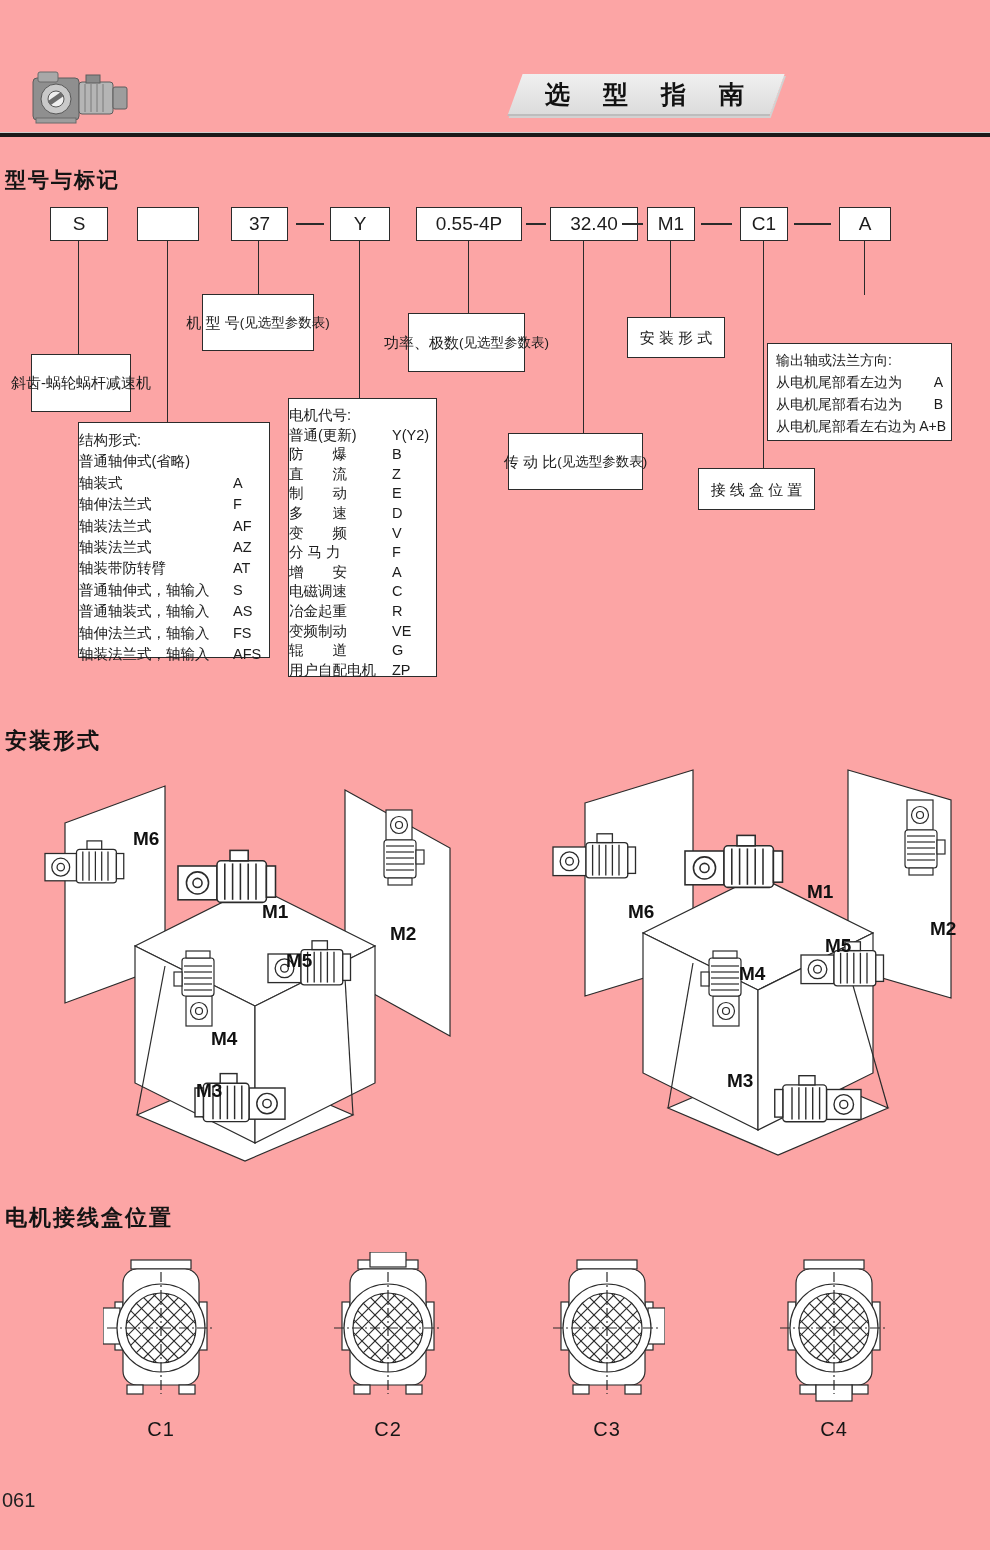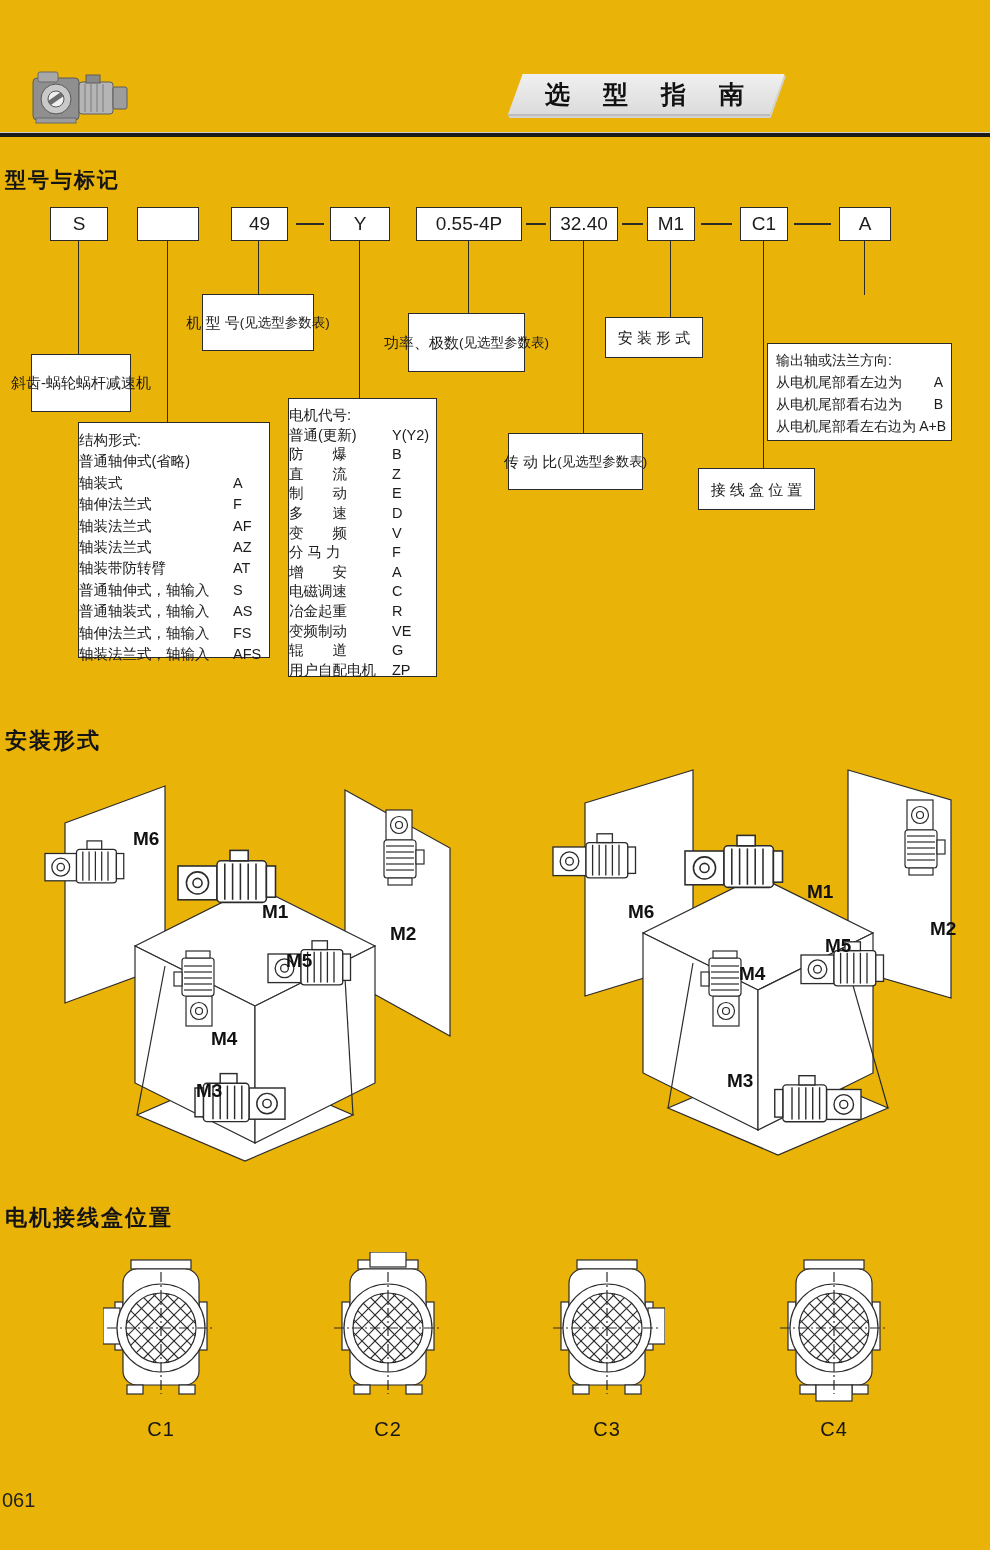--- a/index.html
+++ b/index.html
@@ -1,16 +1,16 @@
 <!DOCTYPE html>
 <html><head>
 <meta charset="utf-8">
 <style>
   html,body{margin:0;padding:0;background:#fff;}
-  #page{position:relative;width:990px;height:1550px;background:#eab308;overflow:hidden;
+  #page{position:relative;width:990px;height:1550px;background:#fca5a5;overflow:hidden;
         font-family:"Liberation Sans","DejaVu Sans",sans-serif;color:#1c1c1c;}
   
   #logo{position:absolute;left:30px;top:62px;width:115px;height:68px;}
   #banner{position:absolute;left:515px;top:74px;width:262px;height:40px;
           background:linear-gradient(#f0f0f0,#dcdcdc);transform:skewX(-20deg);
           border-bottom:2px solid #bdbdbd;box-shadow:2px 2px 0 #d2d2d2;}
   #banner-text{position:absolute;left:520px;top:78px;width:262px;text-align:center;
           font-size:25px;font-weight:bold;letter-spacing:13px;color:#111;}
   #top-rule{position:absolute;left:0;top:132px;width:990px;height:4px;background:#1a1a1a;
           border-top:1px solid #cfcfcf;}
@@ -72,24 +72,24 @@
     <rect x="6" y="56" width="40" height="5" fill="#9d9d9d" stroke="#6a6a6a"></rect>
   </svg>
   <div id="banner"></div>
   <div id="banner-text">选 型 指 南</div>
   <div id="top-rule"></div>
 
   <div class="h1" style="left:5px;top:166px;">型号与标记</div>
   <div id="code-row">
       <div class="cbox" style="left: 50px; width: 58px;">S</div>
       <div class="cbox" style="left: 137px; width: 62px;"></div>
-      <div class="cbox" style="left: 231px; width: 57px;">49</div>
+      <div class="cbox" style="left: 231px; width: 57px;">37</div>
       <div class="cbox" style="left: 330px; width: 60px;">Y</div>
       <div class="cbox" style="left: 416px; width: 106px;">0.55-4P</div>
-      <div class="cbox" style="left: 550px; width: 68px;">32.40</div>
+      <div class="cbox" style="left: 550px; width: 88px;">32.40</div>
       <div class="cbox" style="left: 647px; width: 48px;">M1</div>
       <div class="cbox" style="left: 740px; width: 48px;">C1</div>
       <div class="cbox" style="left: 839px; width: 52px;">A</div>
       <div class="dash" style="left: 296px; width: 28px;"></div>
       <div class="dash" style="left: 526px; width: 20px;"></div>
       <div class="dash" style="left: 622px; width: 21px;"></div>
       <div class="dash" style="left: 701px; width: 31px;"></div>
       <div class="dash" style="left: 794px; width: 37px;"></div>
     </div>
   <div id="connectors">
@@ -244,21 +244,21 @@
   <div class="callout c-center" style="left:408px;top:313px;width:117px;height:59px;">
       <div class="line">功率、极数</div>
       <div class="line">(见选型参数表)</div>
     </div>
 
   <div class="callout c-center" style="left:508px;top:433px;width:135px;height:57px;">
       <div class="line">传 动 比</div>
       <div class="line">(见选型参数表)</div>
     </div>
 
-  <div class="callout c-center" style="left:605px;top:317px;width:98px;height:41px;">
+  <div class="callout c-center" style="left:627px;top:317px;width:98px;height:41px;">
     <div class="line">安 装 形 式</div>
   </div>
 
   <div class="callout c-center" style="left:698px;top:468px;width:117px;height:42px;">
     <div class="line">接 线 盒 位 置</div>
   </div>
 
   <div class="callout" id="outdir-box" style="left:767px;top:295px;width:185px;height:98px;">
     <div class="title">输出轴或法兰方向:</div>
     <div>

